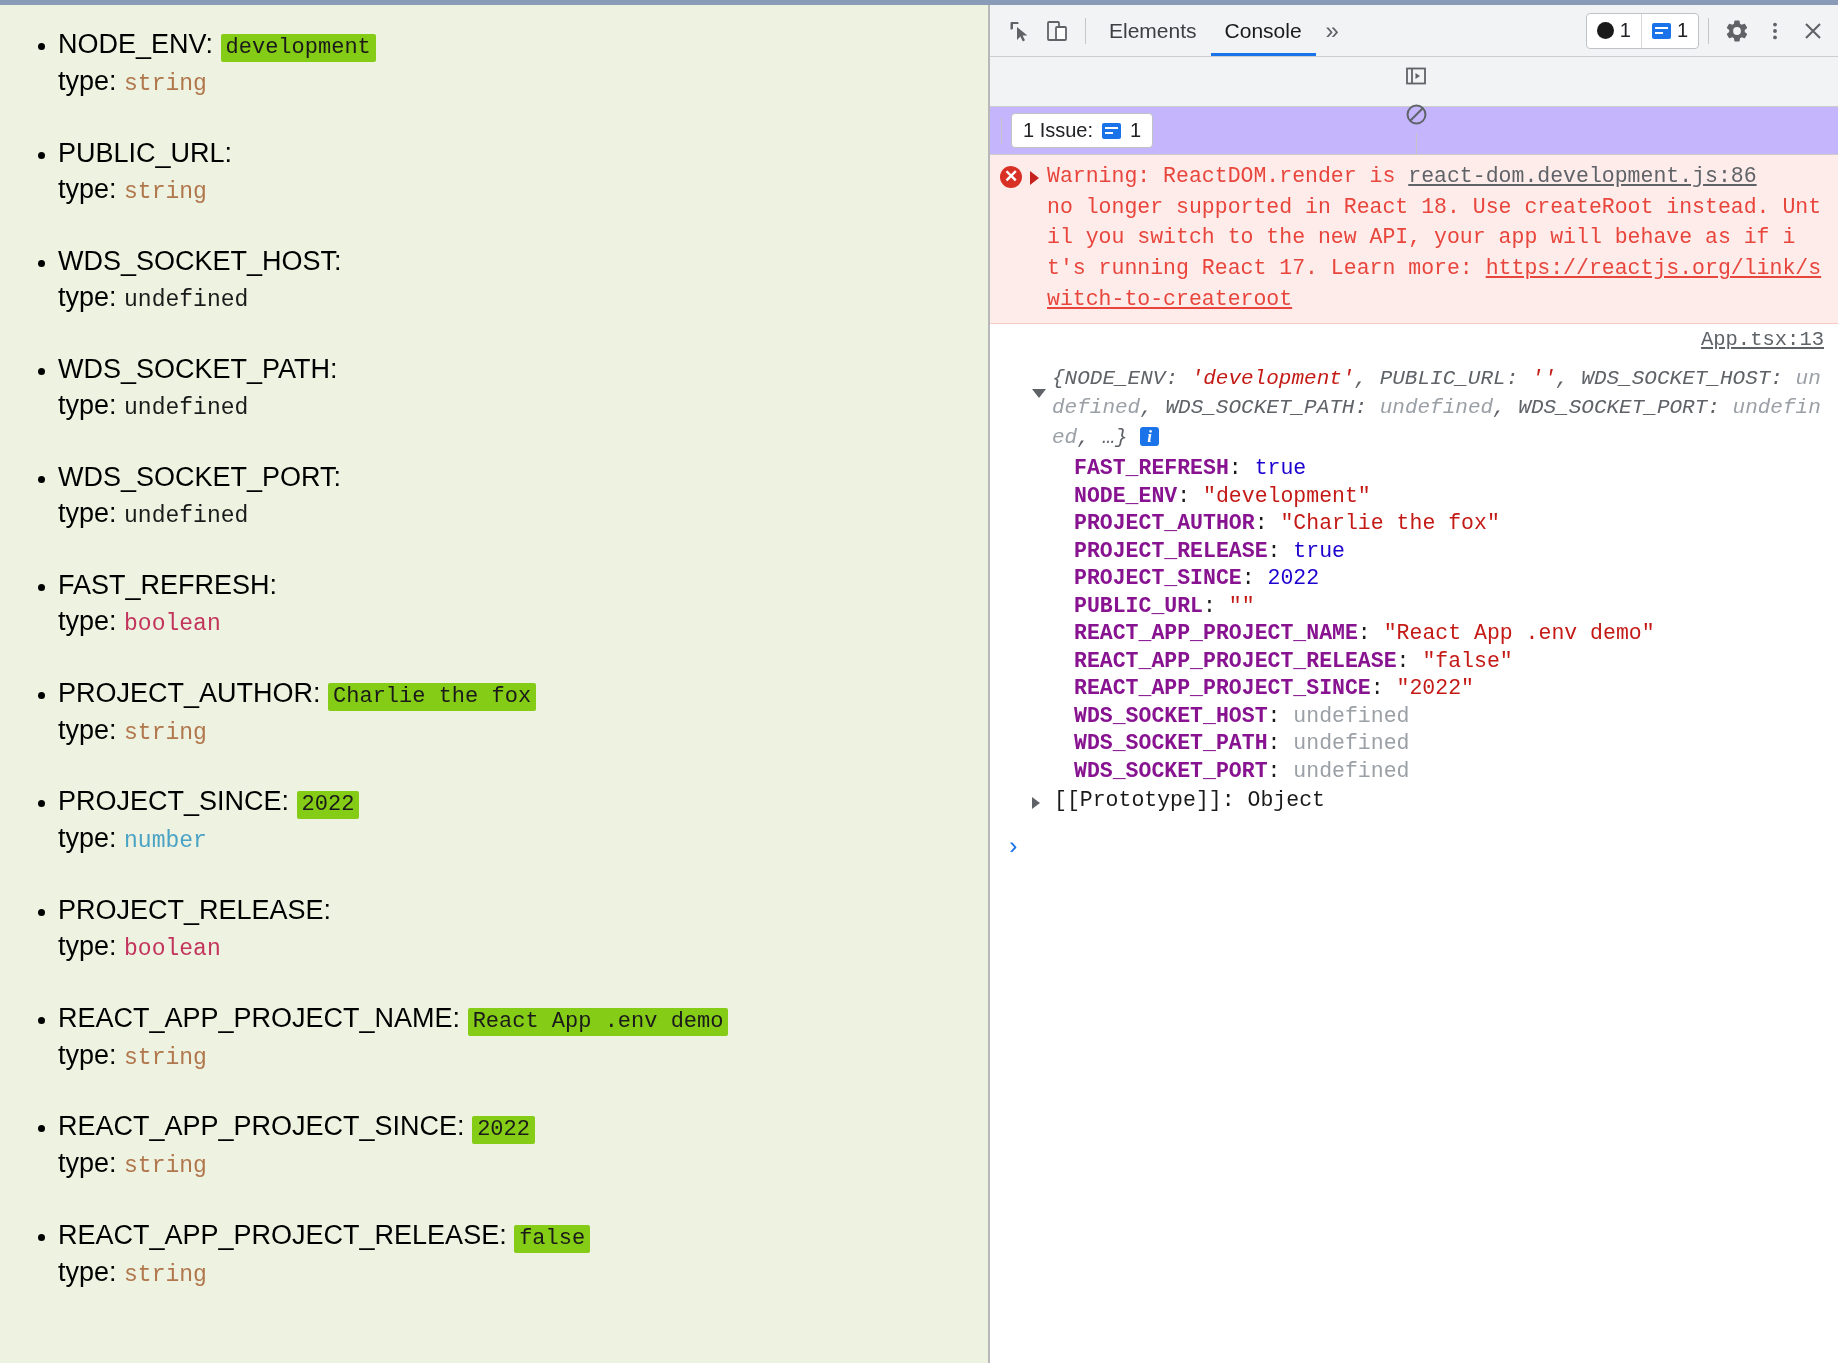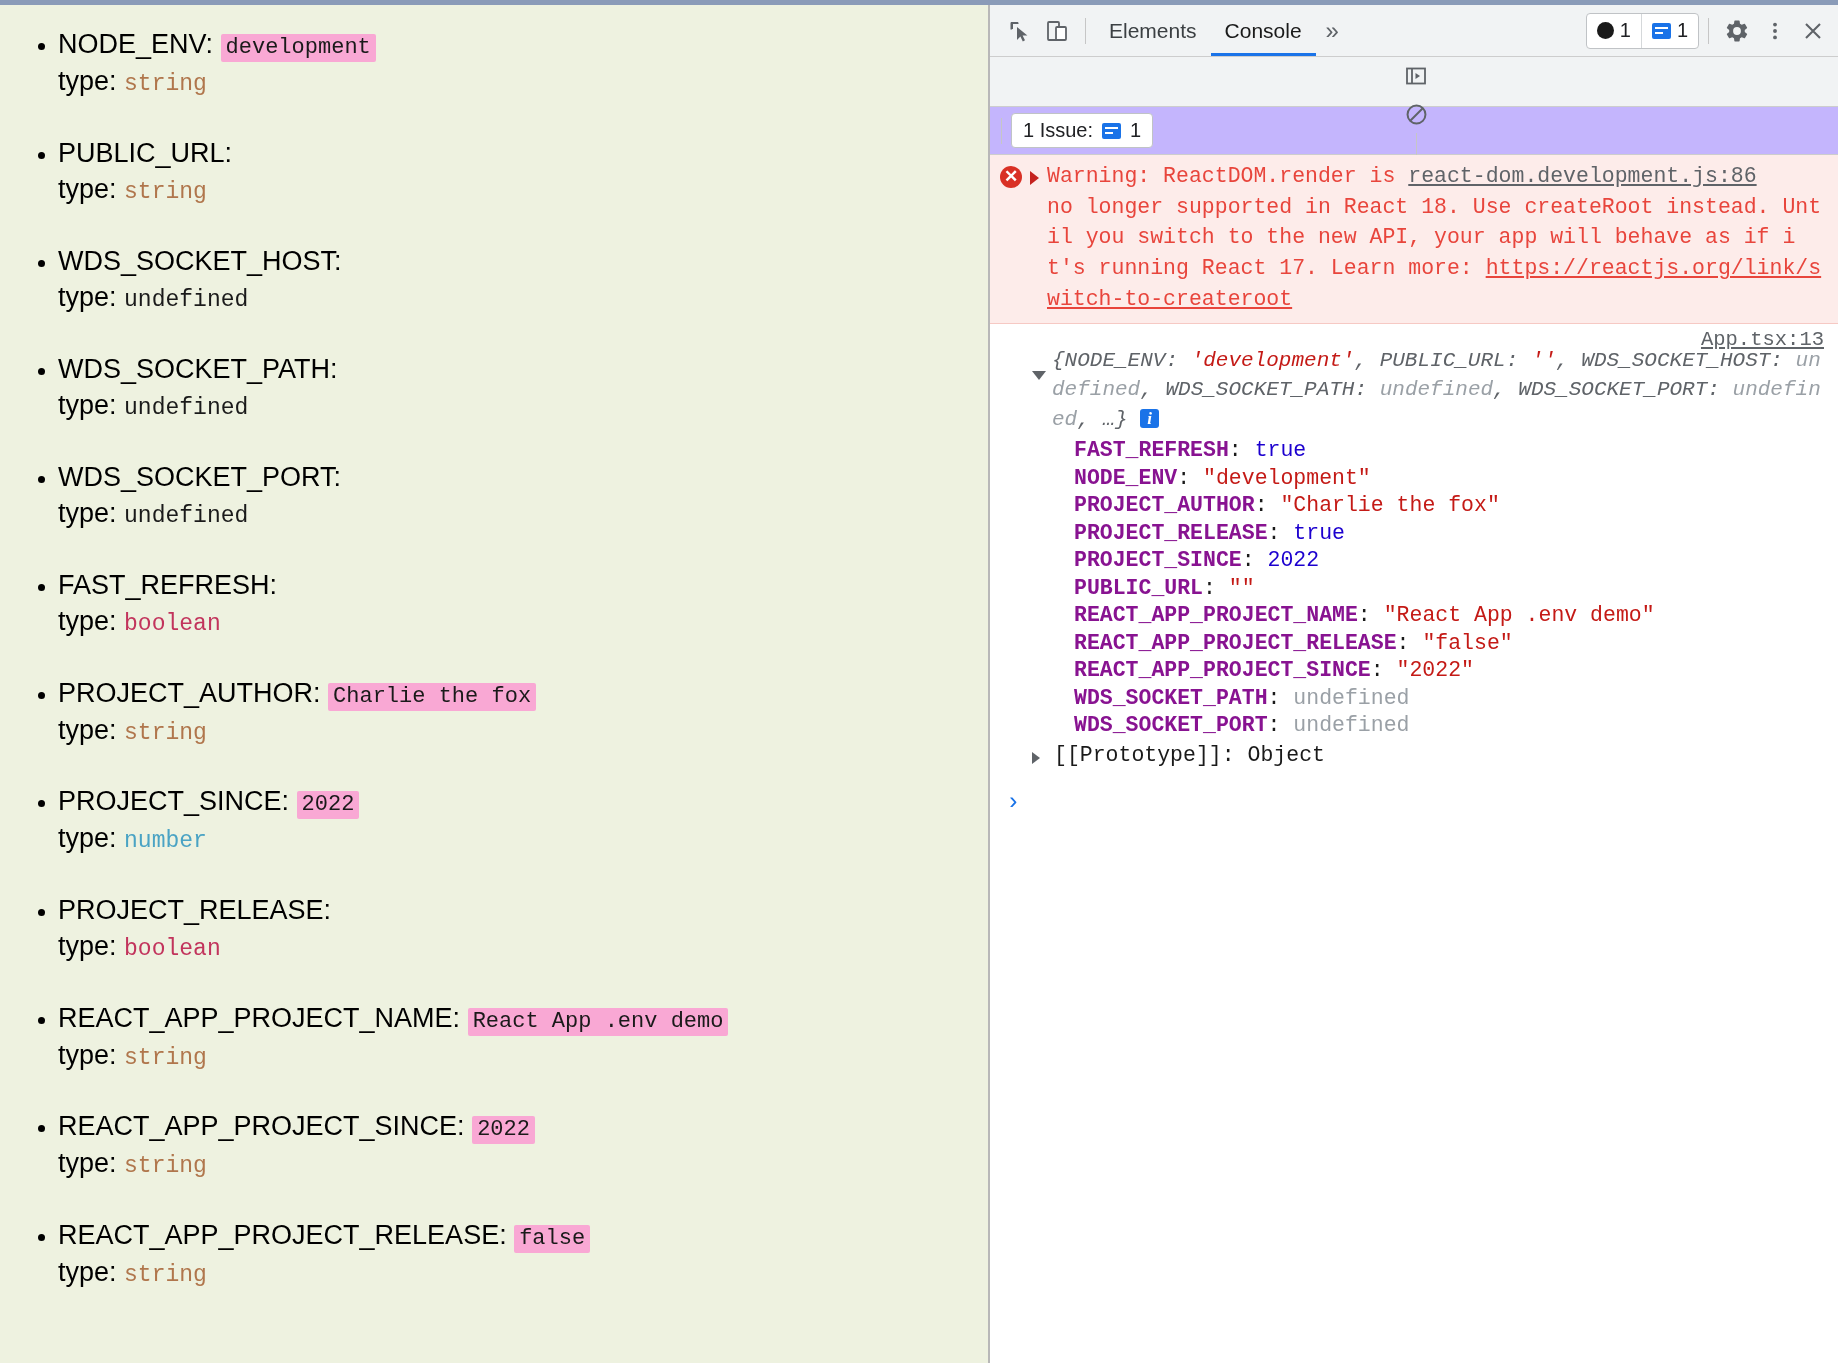--- a/index.html
+++ b/index.html
@@ -60,21 +60,21 @@
     font-family: "Liberation Sans", sans-serif;
     margin-bottom: 36px;
   }
   ul.env-list > li::marker {
     font-size: 22px;
   }
   .var-name { font-size: 27px; color: #000; }
   .var-value {
     font-family: "Liberation Mono", monospace;
     font-size: 22px;
-    background: #f9a8d4;
+    background: #84cc16;
     color: #1a1a1a;
     padding: 1px 5px 2px 5px;
     border-radius: 2px;
     white-space: pre;
   }
   .type-line {
     display: block;
     font-size: 27px;
     color: #000;
     margin-top: 2px;
@@ -313,21 +313,21 @@
     position: absolute;
     right: 14px;
     top: 4px;
     font-size: 20.5px;
     color: #5f6368;
     text-decoration: underline;
     font-family: "Liberation Mono", monospace;
   }
   .obj-preview {
     position: relative;
-    margin-top: 14px;
+    margin-top: 32px;
     padding-left: 52px;
     font-size: 21px;
     line-height: 1.42;
     color: #5f6368;
     font-style: italic;
     word-break: break-all;
   }
   .obj-preview .tri-obj {
     position: absolute;
     left: 32px;
@@ -546,20 +546,21 @@
         <div class="props" id="prop-list">
             <div class="prop-row"><span class="p-key">FAST_REFRESH</span><span class="p-colon">: </span><span class="p-bool">true</span></div>
             <div class="prop-row"><span class="p-key">NODE_ENV</span><span class="p-colon">: </span><span class="p-str">"development"</span></div>
             <div class="prop-row"><span class="p-key">PROJECT_AUTHOR</span><span class="p-colon">: </span><span class="p-str">"Charlie the fox"</span></div>
             <div class="prop-row"><span class="p-key">PROJECT_RELEASE</span><span class="p-colon">: </span><span class="p-bool">true</span></div>
             <div class="prop-row"><span class="p-key">PROJECT_SINCE</span><span class="p-colon">: </span><span class="p-num">2022</span></div>
             <div class="prop-row"><span class="p-key">PUBLIC_URL</span><span class="p-colon">: </span><span class="p-str">""</span></div>
             <div class="prop-row"><span class="p-key">REACT_APP_PROJECT_NAME</span><span class="p-colon">: </span><span class="p-str">"React App .env demo"</span></div>
             <div class="prop-row"><span class="p-key">REACT_APP_PROJECT_RELEASE</span><span class="p-colon">: </span><span class="p-str">"false"</span></div>
             <div class="prop-row"><span class="p-key">REACT_APP_PROJECT_SINCE</span><span class="p-colon">: </span><span class="p-str">"2022"</span></div>
+            <div class="prop-row"><span class="p-key">WDS_SOCKET_HOST</span><span class="p-colon">: </span><span class="p-und">undefined</span></div>
             <div class="prop-row"><span class="p-key">WDS_SOCKET_PATH</span><span class="p-colon">: </span><span class="p-und">undefined</span></div>
             <div class="prop-row"><span class="p-key">WDS_SOCKET_PORT</span><span class="p-colon">: </span><span class="p-und">undefined</span></div>
           </div>
         <div class="proto-row">
           <span class="tri-p"></span>
           <span class="proto-key">[[Prototype]]: Object</span>
         </div>
       </div>
 
       <div class="prompt-row">

